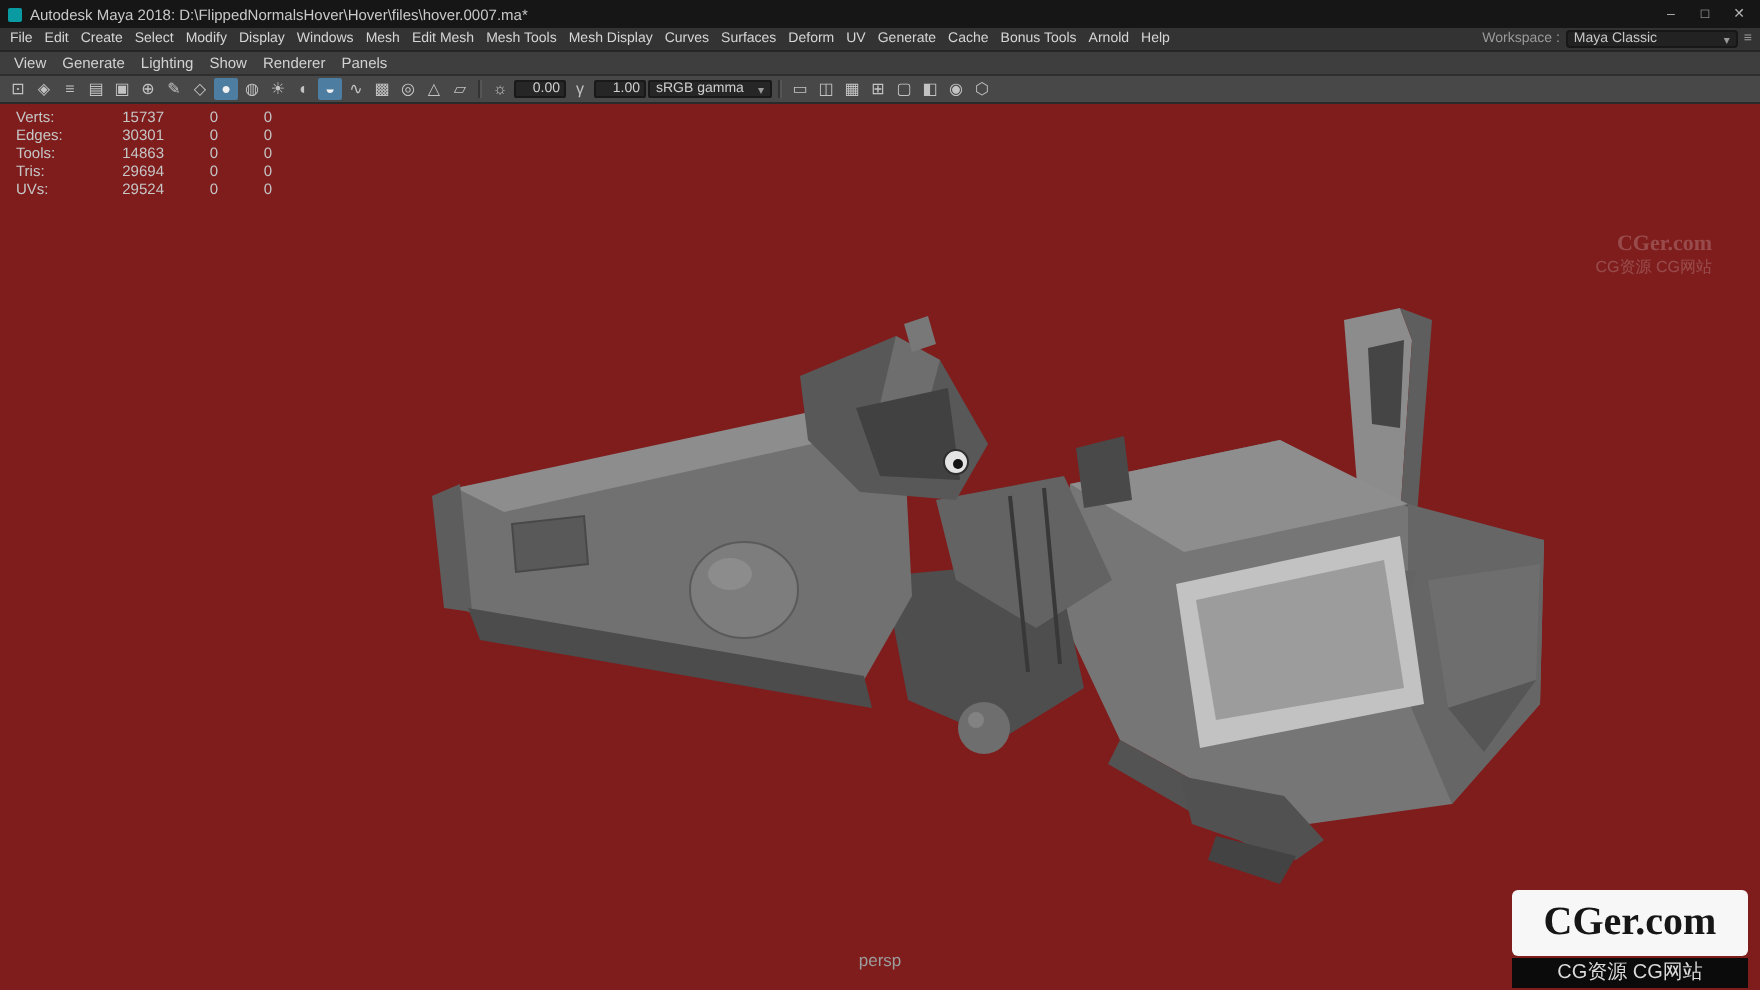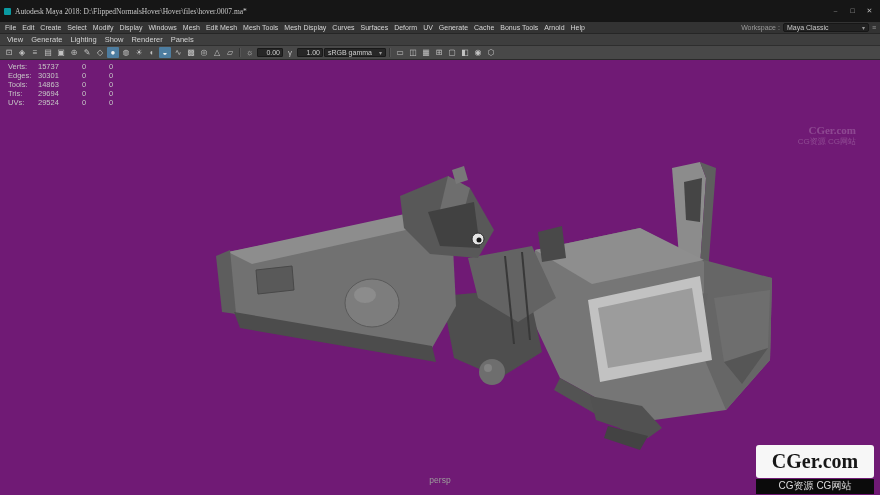--- a/index.html
+++ b/index.html
@@ -1,21 +1,21 @@
 <!DOCTYPE html>
 <html><head>
 <meta charset="utf-8">
 <style>
   * { margin:0; padding:0; box-sizing:border-box; }
   html,body { width:880px; height:495px; overflow:hidden; background:#3a3a3a;
               font-family:"Liberation Sans", sans-serif; }
   .app { width:880px; height:495px; display:flex; flex-direction:column; }
 
   
-  .titlebar { height:22px; background:#161616; display:flex; align-items:center; padding:0 2px; flex:0 0 auto;font-family:Liberation Serif, serif; }
+  .titlebar { height:14px; background:#161616; display:flex; align-items:center; padding:0 2px; flex:0 0 auto; }
   .app-icon { width:7px; height:7px; background:#0a9aa2; border-radius:1px; margin:0 4px 0 2px; flex:0 0 auto; }
   .title { font-size:7.5px; color:#c9c9c9; white-space:nowrap; flex:1; overflow:hidden; }
   .win-btn { width:17px; text-align:center; font-size:7px; color:#b5b5b5; line-height:11px; cursor:default; }
 
   
   .menubar { height:12px; background:#333333; border-bottom:1px solid #262626; display:flex; align-items:center; padding:0 2px; flex:0 0 auto; }
   .menu-items { display:flex; align-items:center; height:100%; }
   .menu-item { font-size:7px; color:#d6d6d6; padding:0 3px; line-height:11px; white-space:nowrap; }
   .ws { margin-left:auto; display:flex; align-items:center; gap:3px; padding-right:2px; }
   .ws-label { font-size:7px; color:#9a9a9a; white-space:nowrap; }
@@ -34,27 +34,27 @@
              font-size:8px; color:#c2c2c2; border-radius:1px; }
   .tb-icon.active { background:#4d7da0; color:#f0f0f0; }
   .tb-sep { width:2px; height:9px; border-left:1px solid #333; border-right:1px solid #555; margin:0 2px; }
   .tb-field { width:26px; height:9px; background:#262626; border:1px solid #191919; border-radius:1px;
               font-size:7px; color:#cfcfcf; text-align:right; padding:0 2px; line-height:7px; }
   .tb-select { width:62px; height:9px; background:#262626; border:1px solid #191919; border-radius:1px;
                font-size:7px; color:#cfcfcf; display:flex; align-items:center; justify-content:space-between; padding:0 3px; }
   .tb-caret { font-size:6px; color:#999999; }
 
   
-  .viewport { position:relative; flex:1; background:#701a75; overflow:hidden; }
+  .viewport { position:relative; flex:1; background:#7f1d1d; overflow:hidden; }
   .viewport svg { position:absolute; top:0; left:0; }
 
   .hud { position:absolute; top:2px; left:8px; }
   .hud-row { display:flex; height:9px; align-items:center; font-size:7.5px; color:#c6c6c6; }
   .hud-label { width:30px; }
-  .hud-val { width:44px; text-align:left; }
+  .hud-val { width:44px; text-align:right; }
   .hud-val.small { width:27px; }
 
   .cam-label { position:absolute; bottom:10px; left:50%; transform:translateX(-50%); font-size:8.5px; color:#9c9c9c; }
 
   .vp-watermark { position:absolute; top:64px; right:24px; text-align:right; color:#ffffff; opacity:0.20; }
   .vp-watermark .l1 { font-size:11px; font-family:"Liberation Serif", serif; font-weight:bold; }
   .vp-watermark .l2 { font-size:8px; }
 
   .brandmark { position:absolute; right:6px; bottom:1px; width:118px; }
   .brand-box { background:#f7f7f7; border-radius:3px; height:33px; display:flex; align-items:center; justify-content:center;

